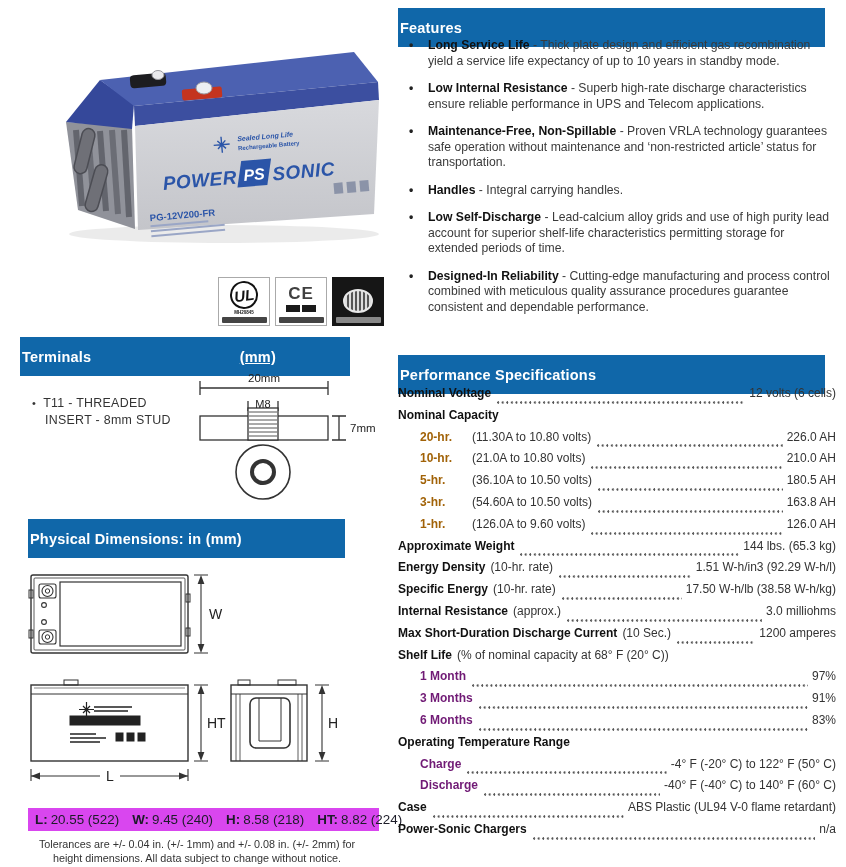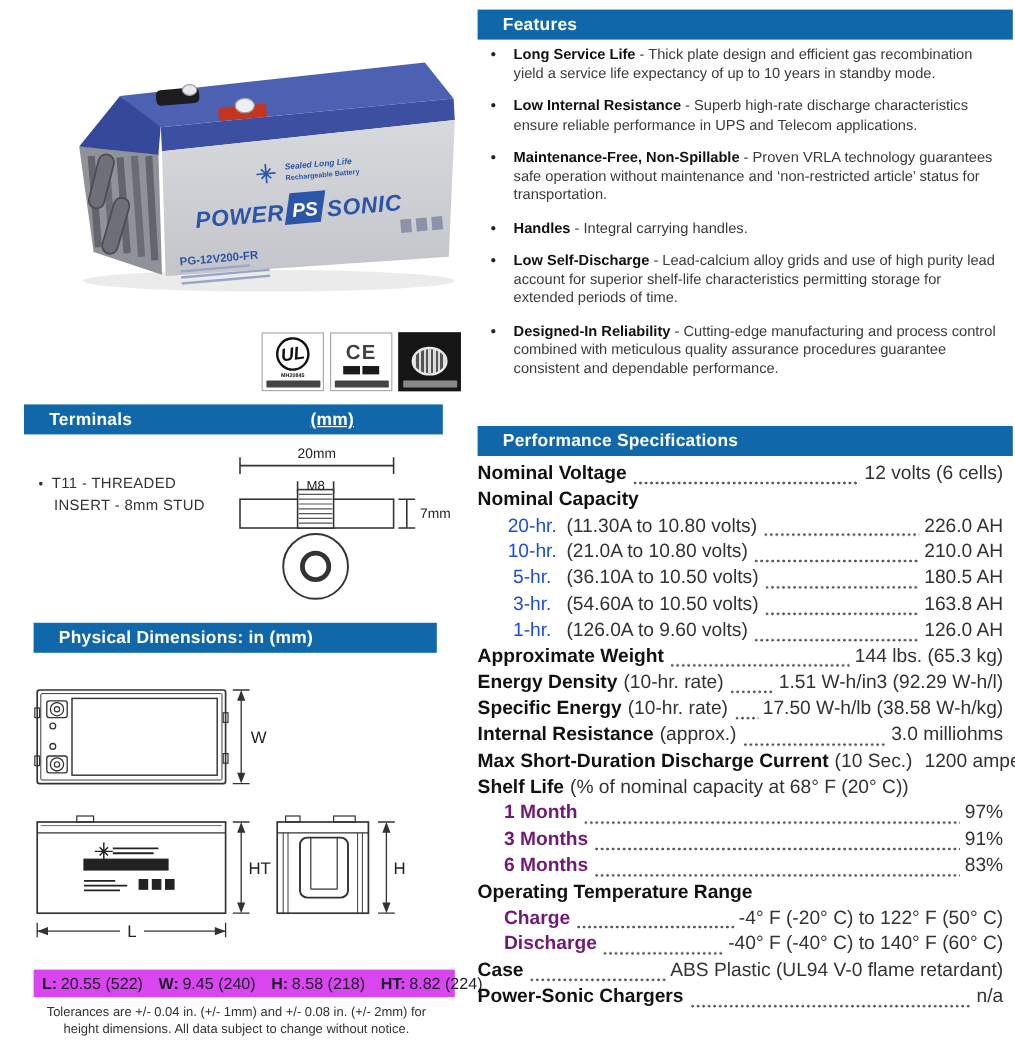--- a/index.html
+++ b/index.html
@@ -1,19 +1,19 @@
 <!DOCTYPE html>
 <html><head>
 <meta charset="utf-8">
 <style>
   html,body{margin:0;padding:0;background:#fff;}
   .page{position:relative;width:846px;height:867px;background:#fff;overflow:hidden;
         font-family:"Liberation Sans","DejaVu Sans",sans-serif;color:#3a3a3a;}
   .hbar{position:absolute;background:#1067a9;color:#fff;font-weight:bold;font-size:14.5px;
-        display:flex;align-items:center;height:25px;padding-left:21px;letter-spacing:.2px;}
+        display:flex;align-items:center;height:39px;padding-left:2px;letter-spacing:.2px;}
   .hbar .mm{margin-left:auto;margin-right:74px;text-decoration:underline;}
   
   .battery-svg{position:absolute;left:34px;top:30px;}
   .certs{position:absolute;left:218px;top:277px;display:flex;gap:5px;align-items:flex-start;}
   .cert{width:52px;height:49px;background:#fff;border:1px solid #aaa;box-sizing:border-box;
         display:flex;flex-direction:column;align-items:center;justify-content:flex-start;}
   .cert-inner{flex:1;display:flex;flex-direction:column;align-items:center;justify-content:center;width:100%;}
   .ul-circle{font-weight:bold;font-style:italic;font-size:15px;color:#111;border:2px solid #111;
              border-radius:50%;width:24px;height:24px;display:flex;align-items:center;justify-content:center;transform:rotate(-8deg);}
   .ul-code{font-size:4.5px;color:#111;font-weight:bold;margin-top:1px;}
@@ -35,30 +35,30 @@
   .dims-bar b{margin-right:3px;}
   .dims-bar span{white-space:nowrap;}
   .tolerances{position:absolute;left:12px;top:838px;width:370px;text-align:center;
               font-size:10.8px;line-height:13.5px;color:#333;}
   
   .features-list{position:absolute;left:398px;top:38px;width:436px;margin:0;padding:0;list-style:none;}
   .features-list li{position:relative;padding-left:30px;margin-bottom:12px;font-size:12.2px;line-height:15.5px;color:#3a3a3a;}
   .features-list li::before{content:"•";position:absolute;left:11px;top:0;font-weight:bold;color:#222;}
   .features-list b{color:#111;}
   .specs{position:absolute;left:398px;top:386px;width:438px;}
-  .prow{display:flex;align-items:baseline;height:21.8px;font-size:16px;color:#333;text-align:center;}
+  .prow{display:flex;align-items:baseline;height:21.8px;font-size:12px;color:#333;}
   .prow .plabel{font-weight:bold;color:#111;white-space:nowrap;}
   .prow .pnote{margin-left:5px;white-space:nowrap;}
   .prow .pnote:empty{display:none;}
   .prow .pvalue{white-space:nowrap;color:#333;}
   .prow .pdots{flex:1 1 auto;align-self:flex-end;height:3px;margin:0 4px 4px 6px;
     background-image:radial-gradient(circle at 1.1px 1.5px,#555 1.02px,transparent 1.25px);
     background-size:4.6px 3px;background-repeat:repeat-x;}
   .prow.sub{padding-left:22px;}
-  .prow.sub .plabel{width:47px;flex:none;font-weight:normal;color:#1d4ed8;}
+  .prow.sub .plabel{width:47px;flex:none;font-weight:bold;color:#a16207;}
   .prow.sub2{padding-left:22px;}
   .prow.sub2 .plabel{font-weight:bold;color:#701a75;}
   svg text{font-family:"Liberation Sans","DejaVu Sans",sans-serif;}
 </style>
 </head>
 <body>
 
 <div class="page">
 
   <svg class="battery-svg" width="352" height="218" viewBox="0 0 352 218">

